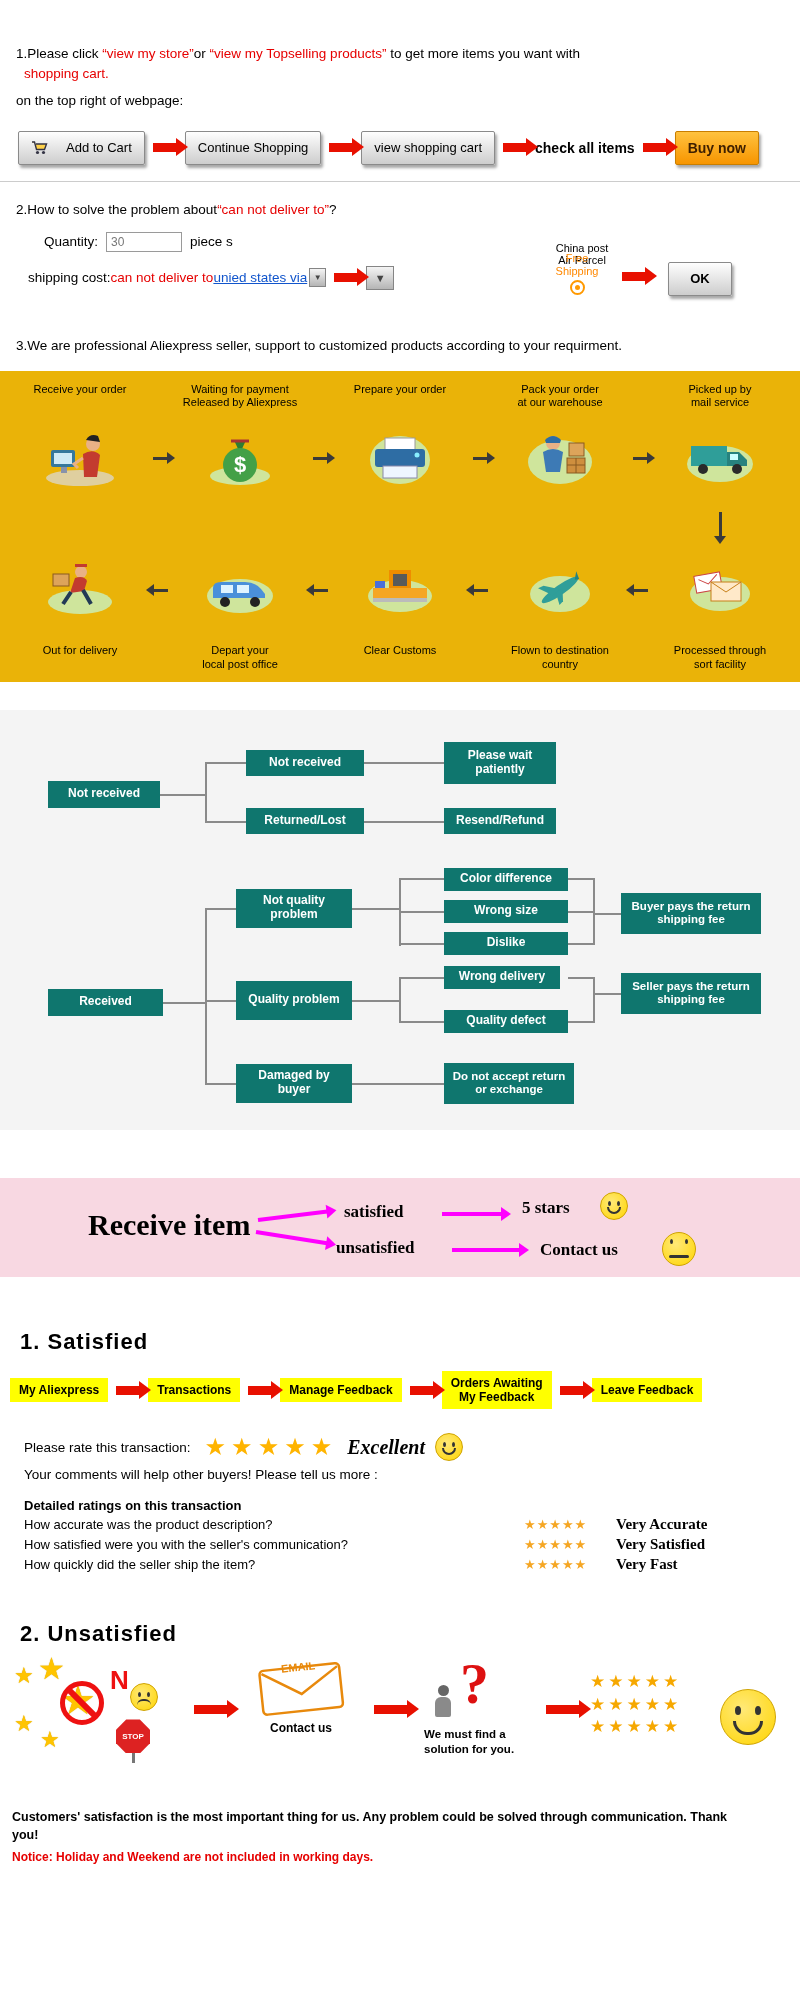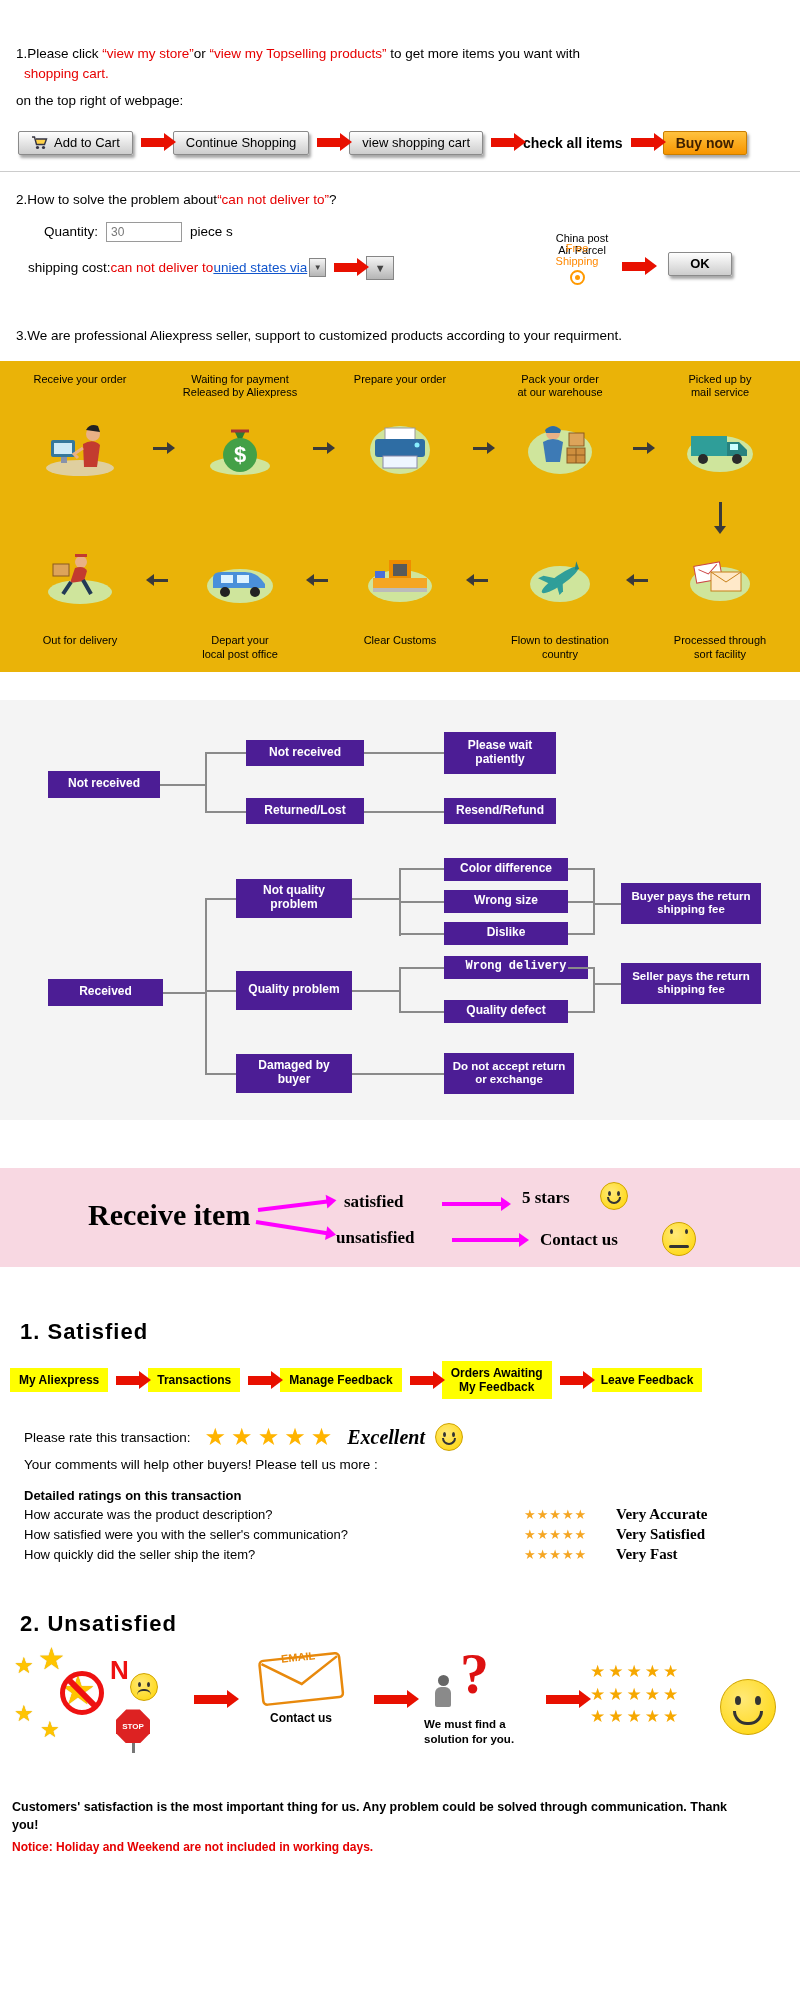--- a/index.html
+++ b/index.html
@@ -16,21 +16,21 @@
   .marrow{position:absolute;height:4px;background:#f0f;transform-origin:left center;}
   .marrow:after{content:"";position:absolute;right:-9px;top:-5px;border-left:10px solid #f0f;border-top:7px solid transparent;border-bottom:7px solid transparent;}
 
   
   .parrow{position:relative;width:15px;height:3px;background:#3a3a3a;margin:auto;}
   .parrow:after{content:"";position:absolute;right:-7px;top:-4.5px;border-left:8px solid #3a3a3a;border-top:6px solid transparent;border-bottom:6px solid transparent;}
   .parrow-l{transform:scaleX(-1);}
   .vdown{position:relative;width:3px;height:24px;background:#3a3a3a;margin:4px auto;}
   .vdown:after{content:"";position:absolute;left:-4.5px;bottom:-8px;border-top:8px solid #3a3a3a;border-left:6px solid transparent;border-right:6px solid transparent;}
 
-  .btn{display:inline-flex;align-items:center;gap:6px;height:24px;padding:1px 12px;background:linear-gradient(#fefefe,#cdcdcd);border:1px solid #8a8a8a;border-radius:2px;font-size:13px;box-shadow:2px 3px 3px rgba(0,0,0,.35);cursor:pointer;white-space:nowrap;}
+  .btn{display:inline-flex;align-items:center;gap:18px;height:24px;padding:16px 12px;background:linear-gradient(#fefefe,#cdcdcd);border:1px solid #8a8a8a;border-radius:2px;font-size:13px;box-shadow:2px 3px 3px rgba(0,0,0,.35);cursor:pointer;white-space:nowrap;}
   .btn-buy{background:linear-gradient(#ffc23f,#f79500);border-color:#c97e00;font-weight:bold;font-size:14px;color:#3f2000;}
   .dd{display:inline-flex;align-items:center;justify-content:center;background:linear-gradient(#f4f4f4,#b5b5b5);border:1px solid #858585;color:#444;cursor:pointer;}
 
   .hr{height:1px;background:#ccc;margin-top:16px;}
 
   
   #sec2{position:relative;height:132px;margin-top:14px;font-size:13.5px;}
   #sec2 .abs{position:absolute;}
   .qty-input{width:66px;height:16px;border:1px solid #9a9a9a;font-size:12px;color:#777;padding:1px 4px;}
   .link{color:#1155cc;text-decoration:underline;cursor:pointer;}
@@ -38,21 +38,21 @@
   .target:after{content:"";position:absolute;left:3px;top:3px;width:5px;height:5px;background:#f90;border-radius:50%;}
 
   
   #pband{background:#eab308;margin-top:18px;padding:12px 10px 10px;}
   .pgrid{display:grid;grid-template-columns:140px 20px 140px 20px 140px 20px 140px 20px 140px;align-items:center;}
   .plabel{font-size:11px;text-align:center;line-height:1.25;align-self:start;}
   .picon{display:flex;justify-content:center;align-items:center;height:96px;}
 
   
   #flowchart{position:relative;height:420px;background:#f4f4f4;margin-top:28px;}
-  .fl-box{position:absolute;background:#4c1d95;color:#fff;font-weight:bold;font-size:12px;display:flex;align-items:center;justify-content:center;text-align:center;line-height:1.15;padding:2px 5px;box-sizing:border-box;}
+  .fl-box{position:absolute;background:#0f766e;color:#fff;font-weight:bold;font-size:12px;display:flex;align-items:center;justify-content:center;text-align:center;line-height:1.15;padding:2px 5px;box-sizing:border-box;}
   .fl-line{position:absolute;background:#8a8a8a;}
 
   
   #pink{position:relative;height:99px;background:#f8d8e2;margin-top:48px;}
   #pink .abs{position:absolute;}
   .band-title{font-family:"Liberation Serif",serif;font-weight:bold;font-size:30px;}
   .band-word{font-family:"Liberation Serif",serif;font-weight:bold;font-size:17px;}
 
   
   .smiley{display:inline-block;position:relative;width:26px;height:26px;border-radius:50%;background:radial-gradient(circle at 40% 35%,#ffe978,#ffd400);border:1px solid #cfa300;vertical-align:middle;flex:none;}
@@ -337,21 +337,21 @@
   <div class="fl-box" style="left:246px;top:98px;width:118px;height:26px;">Returned/Lost</div>
   <div class="fl-box" style="left:444px;top:32px;width:112px;height:42px;">Please wait patiently</div>
   <div class="fl-box" style="left:444px;top:98px;width:112px;height:26px;">Resend/Refund</div>
   <div class="fl-box" style="left:48px;top:279px;width:115px;height:27px;">Received</div>
   <div class="fl-box" style="left:236px;top:179px;width:116px;height:39px;">Not quality problem</div>
   <div class="fl-box" style="left:236px;top:271px;width:116px;height:39px;">Quality problem</div>
   <div class="fl-box" style="left:236px;top:354px;width:116px;height:39px;">Damaged by buyer</div>
   <div class="fl-box" style="left:444px;top:158px;width:124px;height:23px;">Color difference</div>
   <div class="fl-box" style="left:444px;top:190px;width:124px;height:23px;">Wrong size</div>
   <div class="fl-box" style="left:444px;top:222px;width:124px;height:23px;">Dislike</div>
-  <div class="fl-box" style="left:444px;top:256px;width:144px;height:23px;font-family:Liberation Mono, monospace;">Wrong delivery</div>
+  <div class="fl-box" style="left:444px;top:256px;width:116px;height:23px;">Wrong delivery</div>
   <div class="fl-box" style="left:444px;top:300px;width:124px;height:23px;">Quality defect</div>
   <div class="fl-box" style="left:621px;top:183px;width:140px;height:41px;font-size:11.5px;">Buyer pays the return shipping fee</div>
   <div class="fl-box" style="left:621px;top:263px;width:140px;height:41px;font-size:11.5px;">Seller pays the return shipping fee</div>
   <div class="fl-box" style="left:444px;top:353px;width:130px;height:41px;font-size:11.5px;">Do not accept return or exchange</div>
 <div class="fl-line" style="left: 160px; top: 84px; width: 46px; height: 2px;"></div>
     <div class="fl-line" style="left: 205px; top: 52px; width: 2px; height: 61px;"></div>
     <div class="fl-line" style="left: 207px; top: 52px; width: 39px; height: 2px;"></div>
     <div class="fl-line" style="left: 207px; top: 111px; width: 39px; height: 2px;"></div>
     <div class="fl-line" style="left: 364px; top: 52px; width: 80px; height: 2px;"></div>
     <div class="fl-line" style="left: 364px; top: 111px; width: 80px; height: 2px;"></div>

